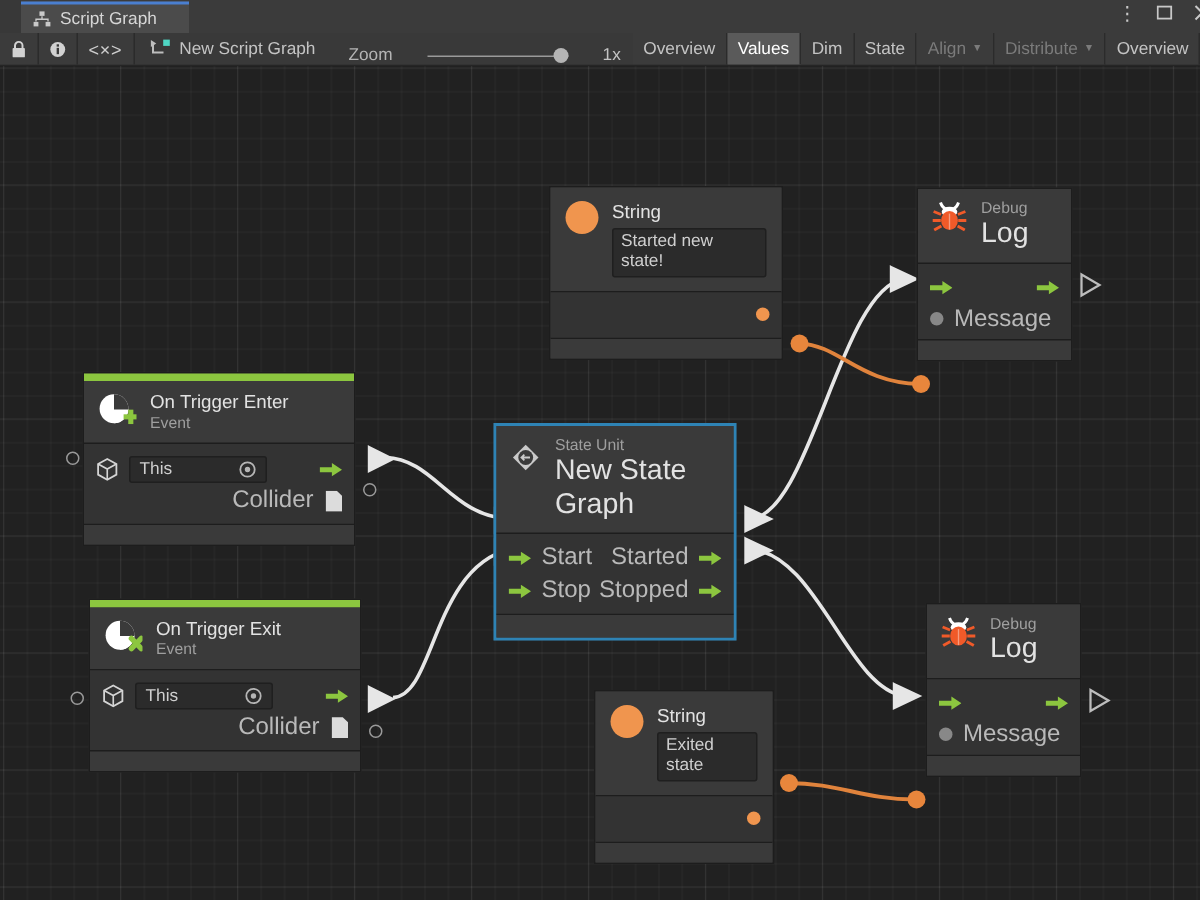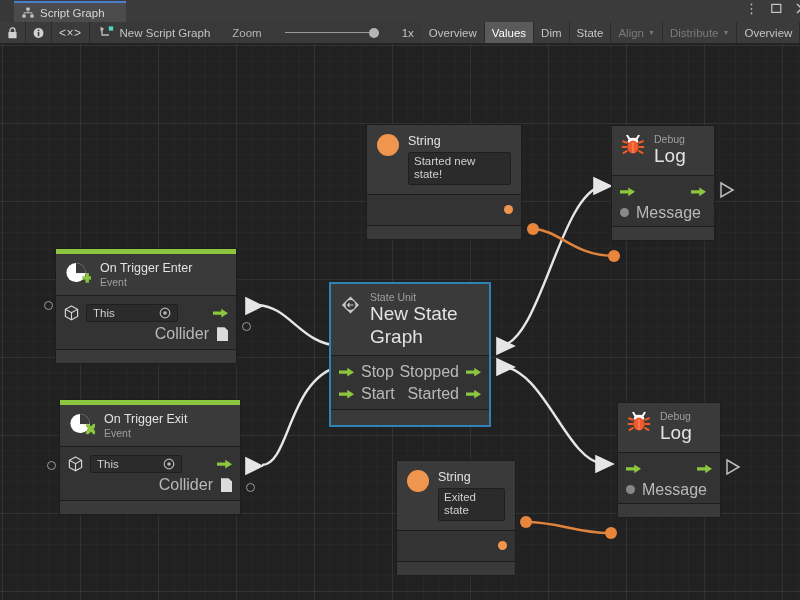--- a/index.html
+++ b/index.html
@@ -49,21 +49,21 @@
     border-right: 1px solid #2b2b2b;
     background: #3b3b3b;
     white-space: nowrap;
   }
   .tb-btn.flat { background: #393939; border-right: none; }
   .tb-btn.active { background: #5a5a5a; color: #fff; }
   .tb-btn.dim { color: #7b7b7b; }
   .tb-icon { width: 26px; }
   .tb-icon.wide { width: 58px; }
   .graph-name { display: flex; align-items: center; gap: 6px; padding-left: 10px; padding-right: 14px; }
-  .zoom-wrap { display: flex; align-items: center; gap: 23px; padding: 0 8px; }
+  .zoom-wrap { display: flex; align-items: flex-end; gap: 23px; padding: 0 8px; }
   .zoom-label { color: #b4b4b4; }
   .slider { position: relative; width: 94px; height: 12px; display: flex; align-items: center; }
   .slider-track { width: 100%; height: 1px; background: #9a9a9a; }
   .slider-knob {
     position: absolute; right: 0; top: 1px;
     width: 10px; height: 10px; border-radius: 50%; background: #b5b5b5;
   }
   .zoom-val { color: #c4c4c4; }
   .caret { margin-left: 4px; font-size: 7px; line-height: 1; }
 
@@ -379,34 +379,34 @@
         </svg>
         <div class="node-titles">
           <span class="node-sub">State Unit</span>
           <span class="node-title big">New  State  Graph</span>
         </div>
       </div>
       <div class="node-body" style="padding:5px 0 4px 0;">
         <div class="row">
           <span class="row-left">
             <span class="arr-green"></span>
-            <span class="port-label">Stop</span>
+            <span class="port-label">Start</span>
           </span>
           <span class="row-right">
-            <span class="port-label">Stopped</span>
+            <span class="port-label">Started</span>
             <span class="arr-green"></span>
           </span>
         </div>
         <div class="row">
           <span class="row-left">
             <span class="arr-green"></span>
-            <span class="port-label">Start</span>
+            <span class="port-label">Stop</span>
           </span>
           <span class="row-right">
-            <span class="port-label">Started</span>
+            <span class="port-label">Stopped</span>
             <span class="arr-green"></span>
           </span>
         </div>
       </div>
       <div class="node-foot" style="height:16px;"></div>
     </div>
 
     <div class="node" style="left:59px; top:355px; width:182px;">
       <div class="node-accent"></div>
       <div class="node-head">

